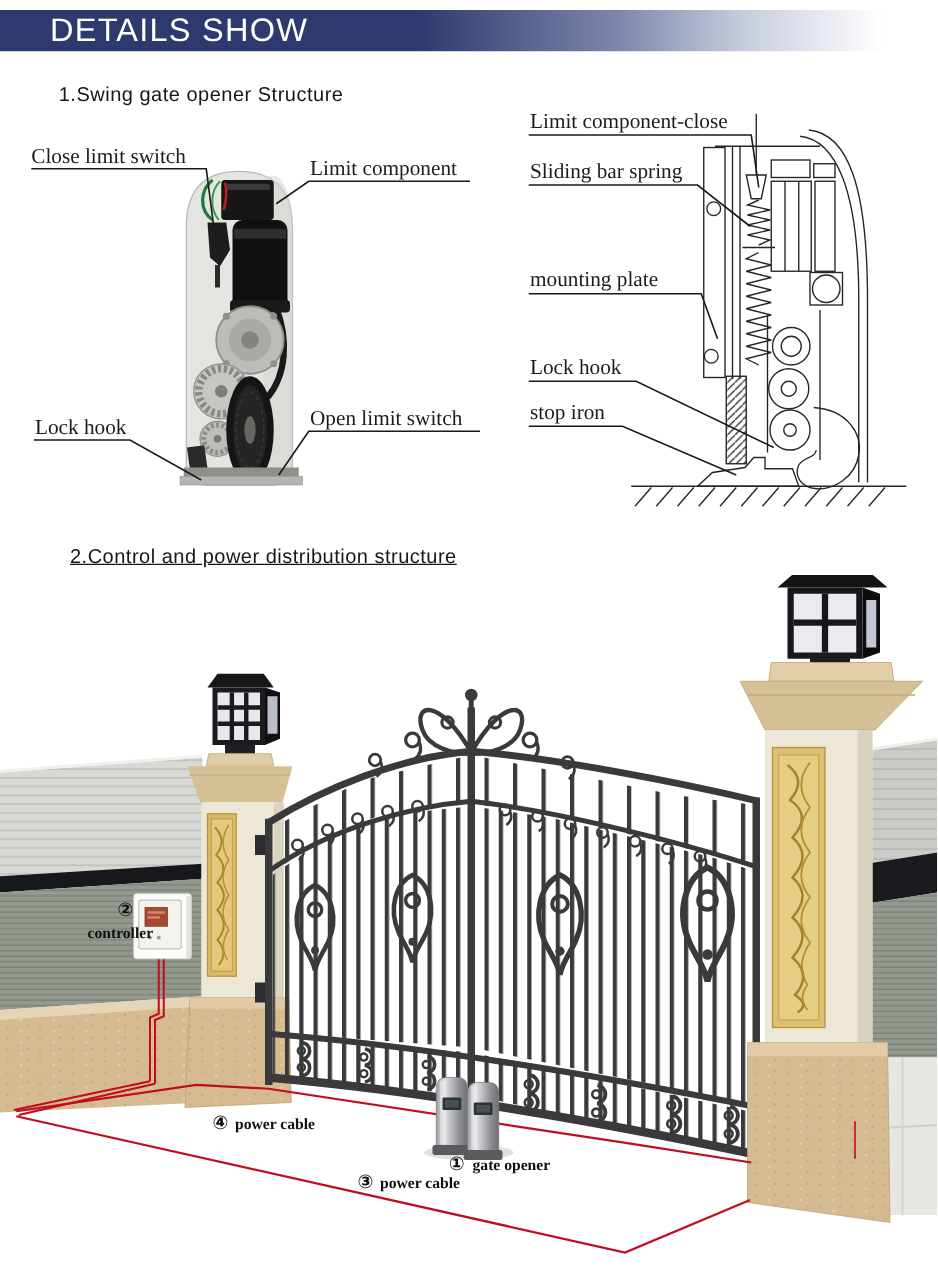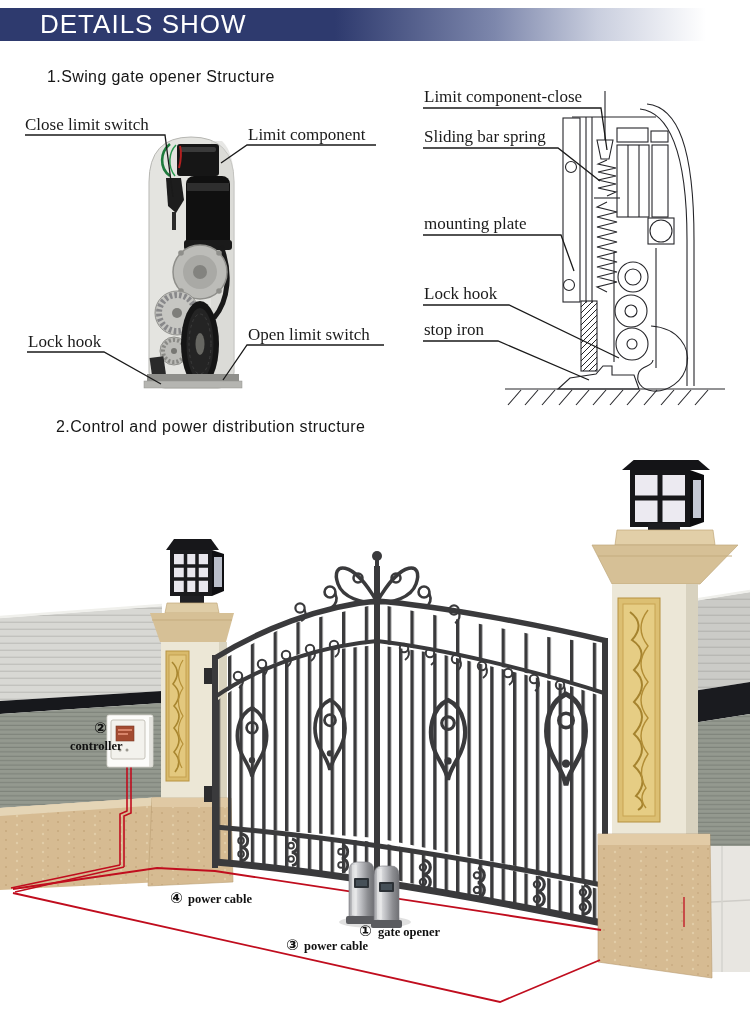--- a/index.html
+++ b/index.html
@@ -4,21 +4,21 @@
 <style>
   html,body{margin:0;padding:0;background:#fff;}
   .page{position:relative;width:750px;height:1016px;background:#fff;overflow:hidden;
         font-family:"Liberation Sans",sans-serif;}
   .header-bar{position:absolute;left:0;top:8px;width:728px;height:33px;
         background:linear-gradient(90deg,#2e3a6e 0%,#2e3a6e 46%,#7d87ac 68%,#c9cede 82%,#ffffff 97%);}
   .header-bar span{display:block;color:#ffffff;font-size:26px;line-height:33px;
         padding-left:40px;letter-spacing:1px;}
   .sec-title{position:absolute;font-size:16px;color:#161616;letter-spacing:.4px;}
   .t1{left:47px;top:68px;}
-  .t2{left:56px;top:418px;}
+  .t2{left:56px;top:437px;text-decoration:underline;}
   svg.abs{position:absolute;}
   .slab{font-family:"Liberation Serif","DejaVu Serif",serif;font-size:17px;fill:#1b1b1b;}
   .blab{font-family:"Liberation Serif","DejaVu Serif",serif;font-weight:bold;font-size:12.5px;fill:#101010;}
   .bnum{font-family:"DejaVu Serif","DejaVu Sans",serif;font-weight:bold;font-size:15px;fill:#101010;}
   .lead{stroke:#1a1a1a;stroke-width:1.3;fill:none;}
   .tech{stroke:#26262a;stroke-width:1.1;fill:none;}
   .iron{stroke:#3a3a3c;fill:none;}
 </style>
 </head>
 <body>

